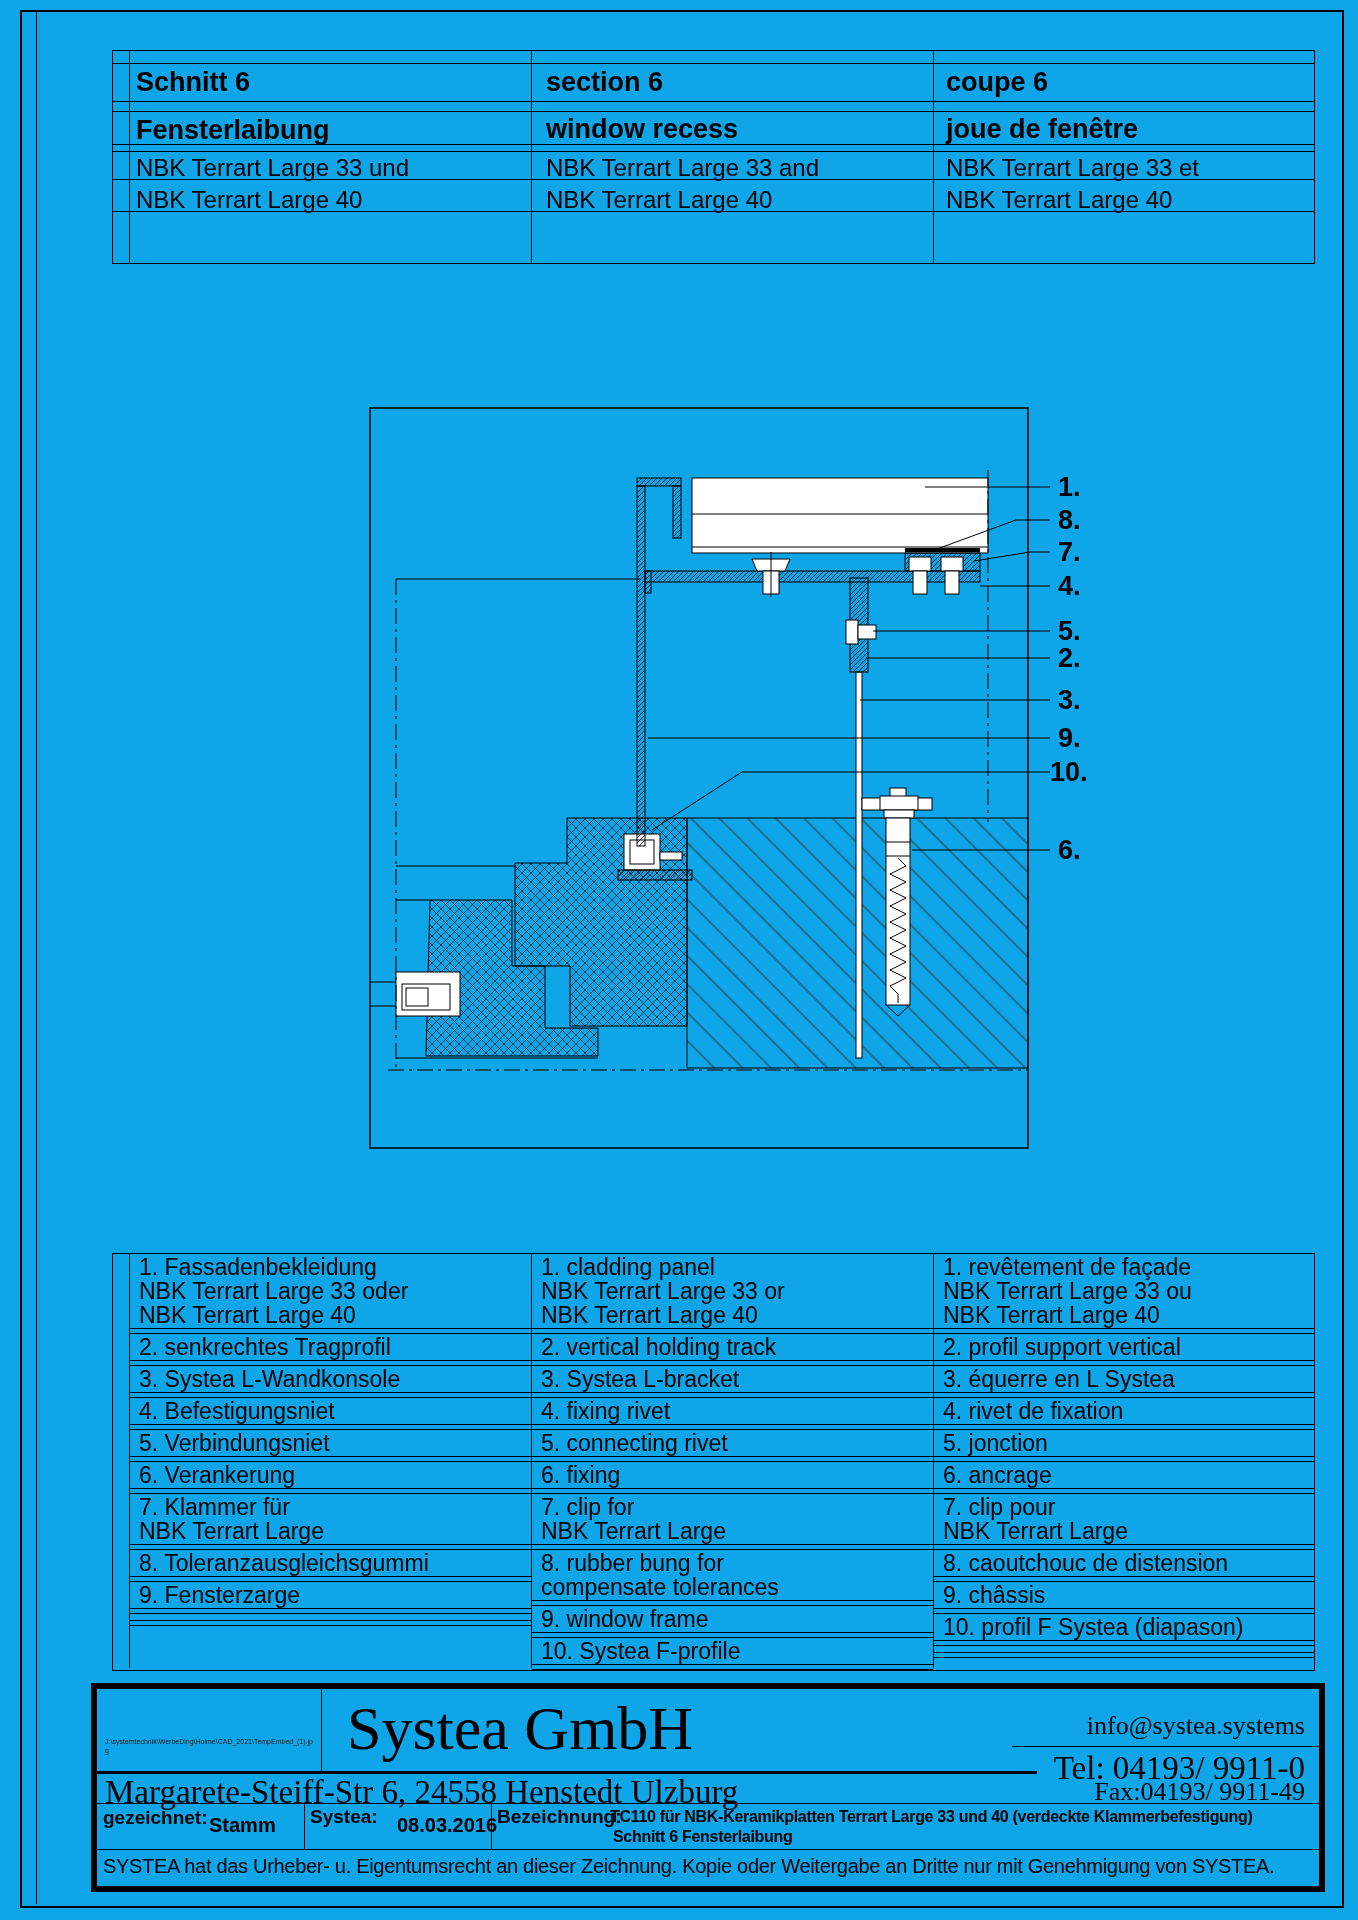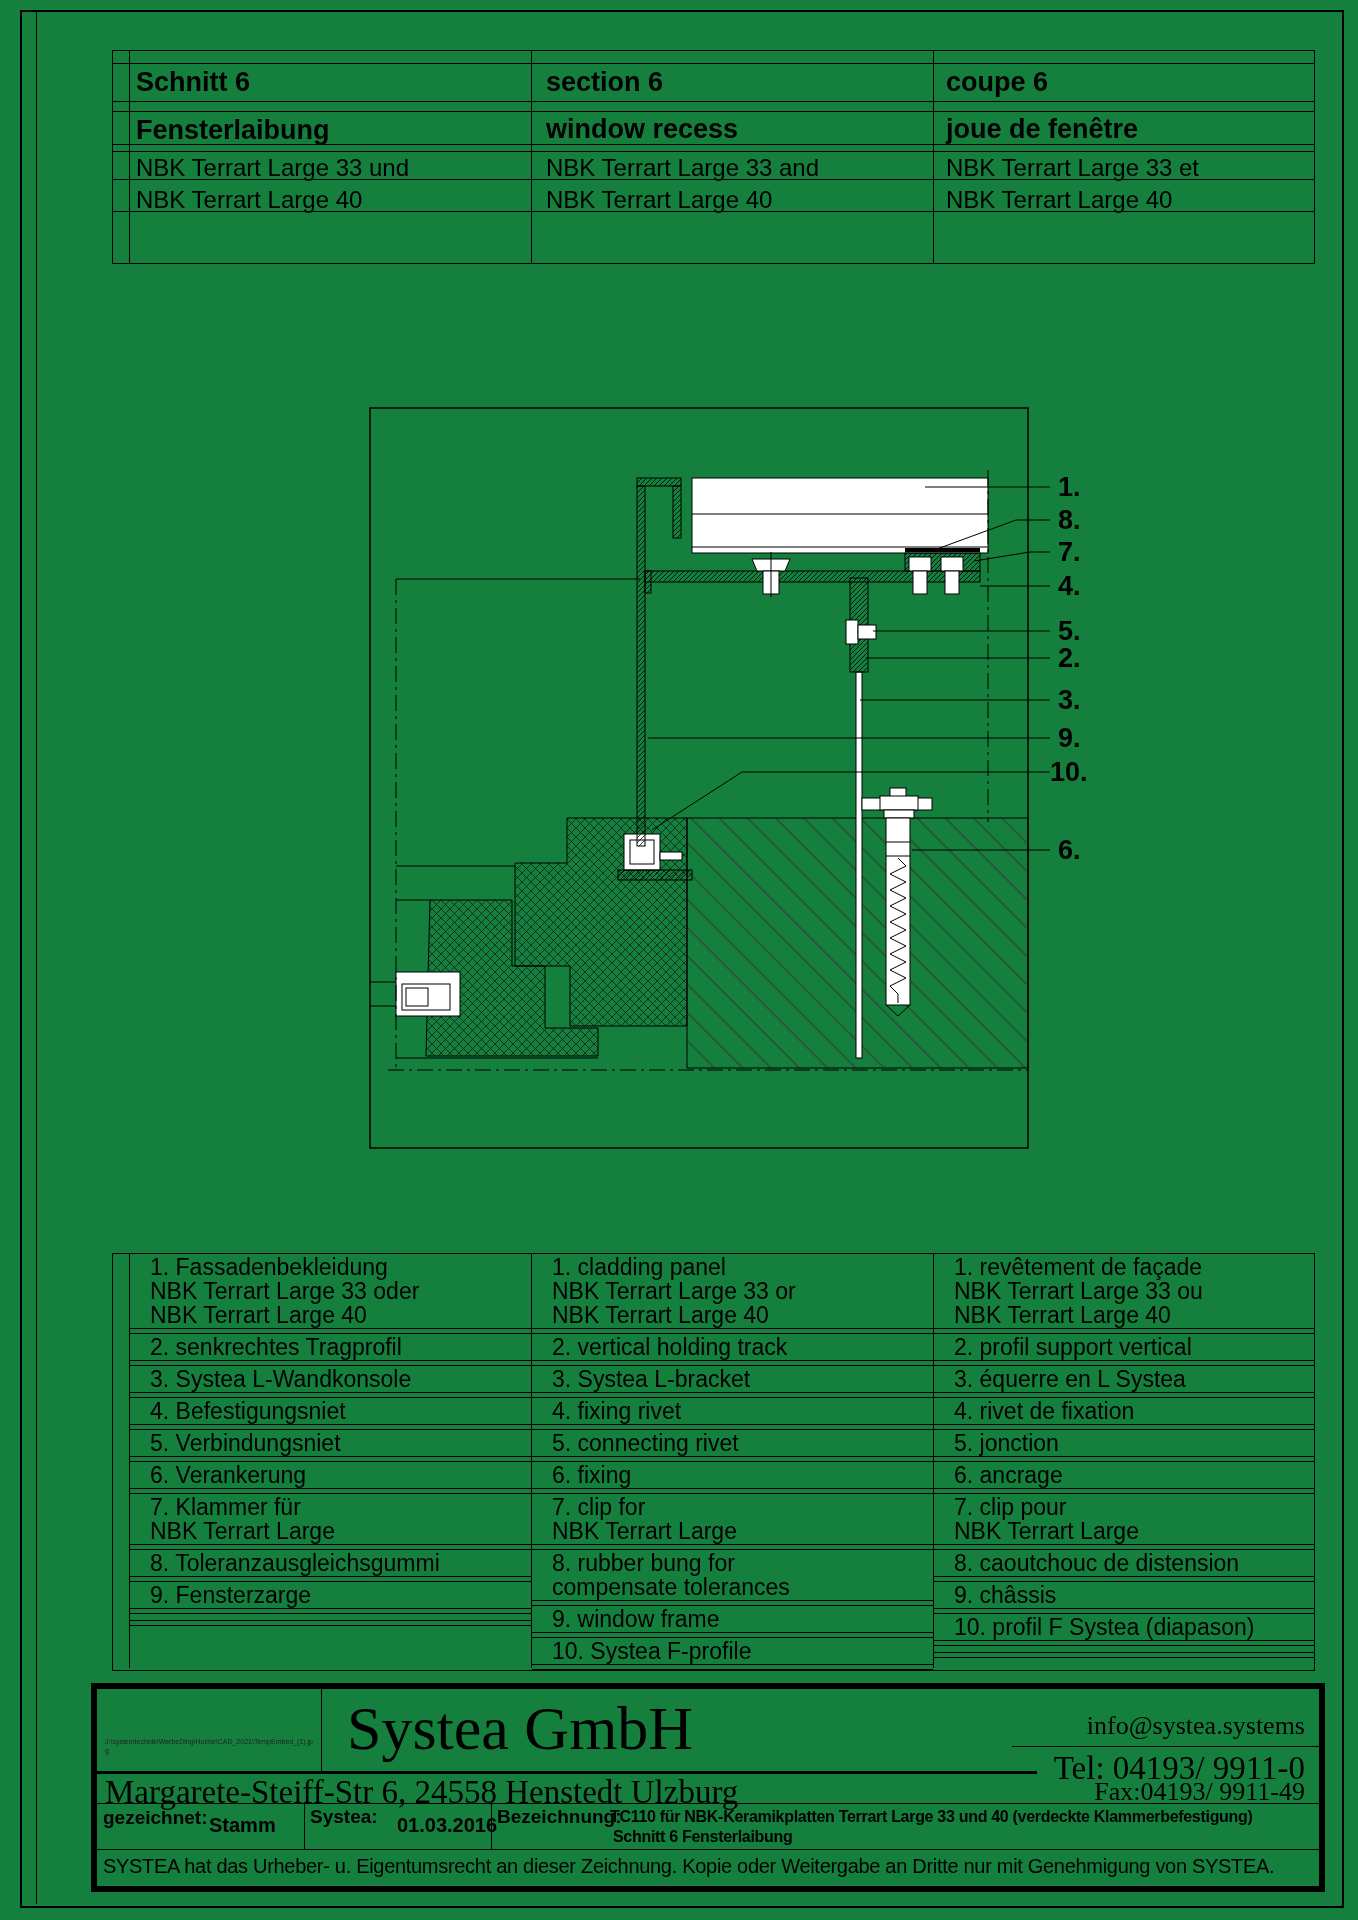--- a/index.html
+++ b/index.html
@@ -1,37 +1,37 @@
 <!DOCTYPE html>
 <html><head>
 <meta charset="utf-8">
 <style>
   html,body{margin:0;padding:0;background:#fff}
-  .page{position:relative;width:1358px;height:1920px;background:#15803d;color:#000;
+  .page{position:relative;width:1358px;height:1920px;background:#0ea5e9;color:#000;
         font-family:"Liberation Sans",sans-serif;overflow:hidden}
   .abs{position:absolute}
   .hline{position:absolute;height:0;border-top:1px solid #000}
   .vline{position:absolute;width:0;border-left:1px solid #000}
 
   .page-border{position:absolute;left:20px;top:10px;width:1320px;height:1894px;border:2px solid #000}
   .margin-line{position:absolute;left:36px;top:10px;height:1894px;width:0;border-left:1px solid #000}
 
   
   .header-table{position:absolute;left:112px;top:50px;width:1201px;height:212px;border:1px solid #000}
   .htxt{position:absolute;white-space:nowrap}
   .t1{font-size:27px;font-weight:bold}
   .t2{font-size:24px}
 
   
   .legend-table{position:absolute;left:112px;top:1253px;width:1201px;height:416px;border:1px solid #000}
   .legend-col{position:absolute;top:0;bottom:0;font-size:23px;line-height:24px}
   .legend-row{position:relative;border-bottom:1px solid #000;padding:1px 0 6px}
   .legend-row::after{content:"";position:absolute;left:0;right:0;bottom:4px;border-top:1px solid #000}
   .legend-row.empty{height:5px;padding:0 0 6px}
-  .legend-line{margin-left:20px;padding-left:30px;text-indent:-30px;white-space:nowrap}
+  .legend-line{margin-left:9px;padding-left:30px;text-indent:-30px;white-space:nowrap}
 
   
   .footer{position:absolute;left:91px;top:1683px;width:1222px;height:197px;border:6px solid #000000}
   .ftxt{position:absolute;white-space:nowrap}
   .serif{font-family:"Liberation Serif",serif}
   .heavy{border-top-width:3px}
   .pathtxt{position:absolute;left:8px;top:48px;width:210px;font-size:7px;color:#222;
            white-space:normal;word-break:break-all;line-height:9px}
   .lbl{font-size:19px;font-weight:bold}
   .val{font-size:20px;font-weight:bold}
@@ -330,21 +330,21 @@
     <div class="hline heavy" style="left:0;top:82px;width:940px"></div>
     <div class="ftxt serif" style="left:8px;top:85px;font-size:33px">Margarete-Steiff-Str 6, 24558 Henstedt Ulzburg</div>
 
     <div class="hline" style="left:0;top:114px;width:1222px"></div>
     <div class="vline" style="left:207px;top:114px;height:46px"></div>
     <div class="vline" style="left:394px;top:114px;height:46px"></div>
 
     <div class="ftxt lbl" style="left:6px;top:118px">gezeichnet:</div>
     <div class="ftxt val" style="left:112px;top:125px">Stamm</div>
     <div class="ftxt lbl" style="left:213px;top:117px">Systea:</div>
-    <div class="ftxt val" style="left:300px;top:125px">01.03.2016</div>
+    <div class="ftxt val" style="left:300px;top:125px">08.03.2016</div>
     <div class="ftxt lbl" style="left:400px;top:117px">Bezeichnung:</div>
     <div class="ftxt desig" style="left:513px;top:119px">TC110 für NBK-Keramikplatten Terrart Large 33 und 40 (verdeckte Klammerbefestigung)</div>
     <div class="ftxt desig" style="left:516px;top:139px">Schnitt 6 Fensterlaibung</div>
 
     <div class="hline" style="left:0;top:160px;width:1222px"></div>
     <div class="ftxt copyright" style="left:6px;top:166px">SYSTEA hat das Urheber- u. Eigentumsrecht an dieser Zeichnung. Kopie oder Weitergabe an Dritte nur mit Genehmigung von SYSTEA.</div>
   </div>
 </div>
 
 </body></html>

